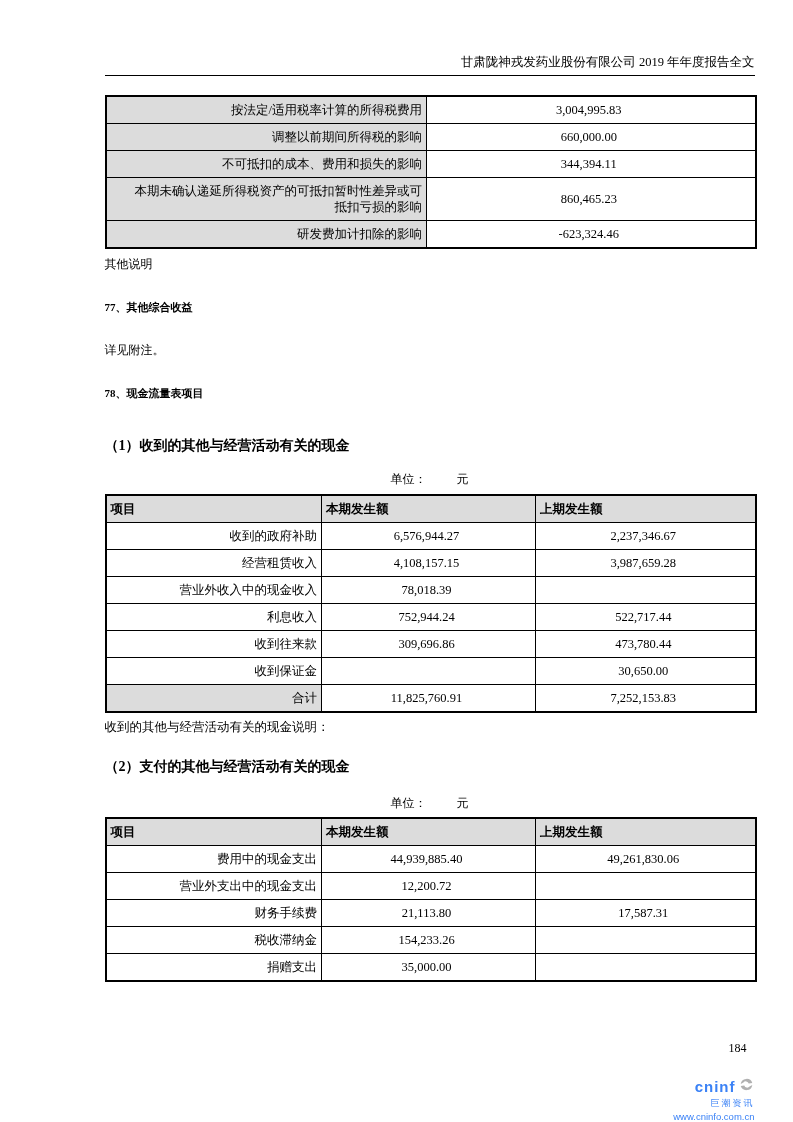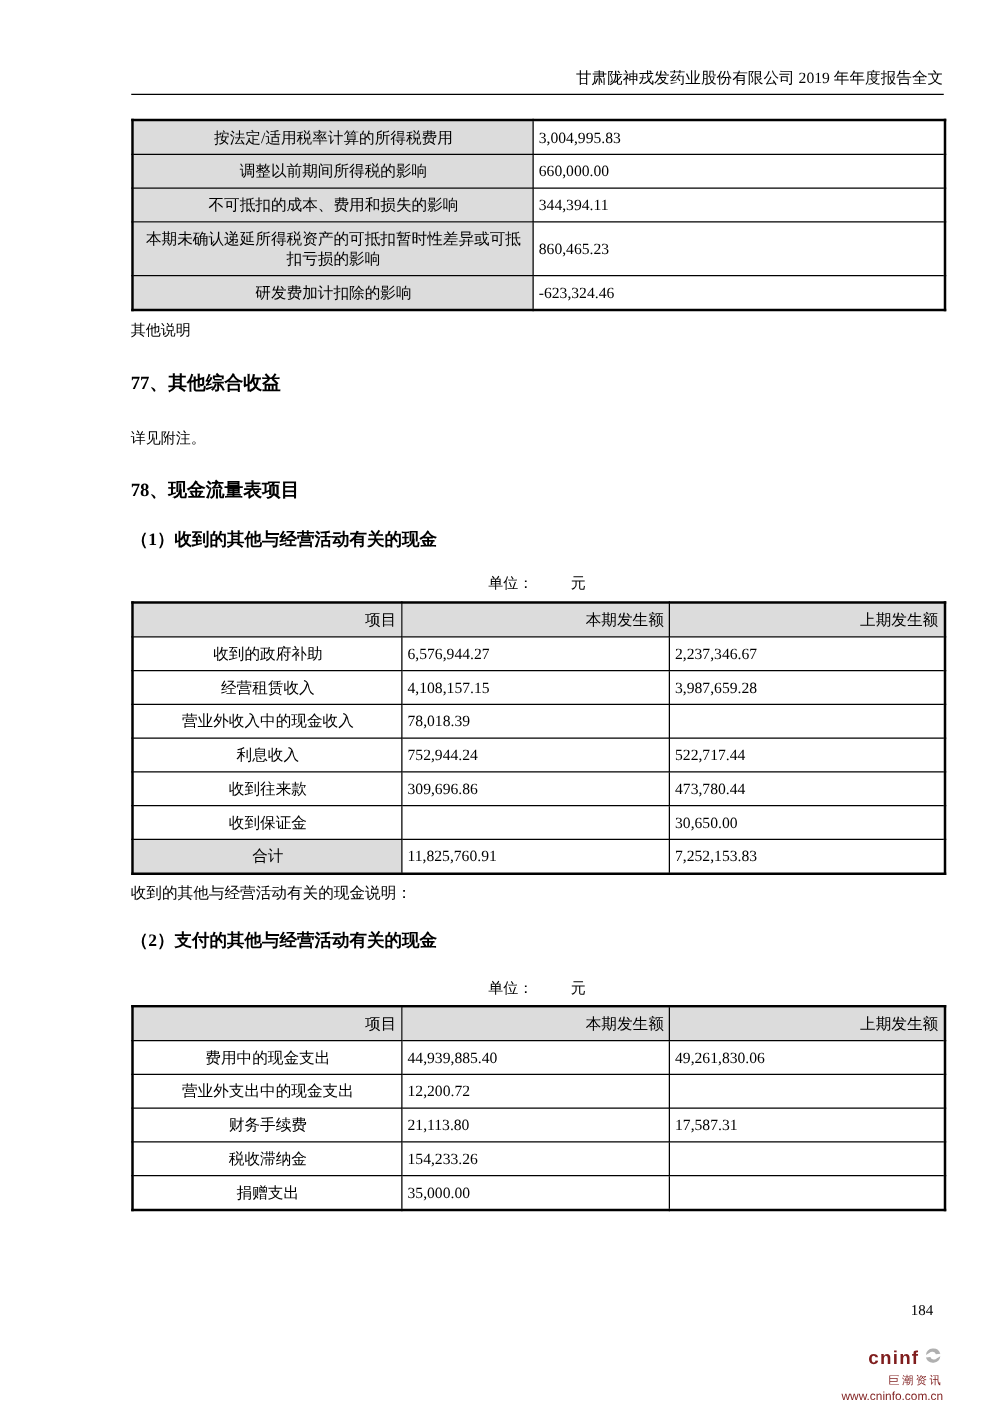--- a/index.html
+++ b/index.html
@@ -14,52 +14,52 @@
 
   .doc-header {
     margin-top:54px; text-align:right; font-size:12.5px; line-height:16px;
     padding-bottom:5px; border-bottom:1.5px solid #000;
   }
 
   table { width:650px; table-layout:fixed; border-collapse:collapse;
           font-size:12.5px; border:2px solid #000; }
   td, th { border:1px solid #000; line-height:16px; padding:5px 4px;
            vertical-align:middle; overflow:hidden; }
-  th { background:#dcdcdc; font-weight:normal; text-align:right; }
-  td.lbl { text-align:center; padding-left:5px; }
-  td.val { text-align:left; padding-right:8px; }
+  th { background:#dcdcdc; font-weight:bold; text-align:left; }
+  td.lbl { text-align:right; padding-left:17px; }
+  td.val { text-align:center; padding-right:8px; }
   .shaded { background:#dcdcdc; }
 
   .t1 { margin-top:19px; }
   .t1 .c-label { width:321px; }
   .t1 .c-value { width:329px; }
 
   .t23 .c1 { width:216px; }
   .t23 .c2 { width:214px; }
   .t23 .c3 { width:220px; }
 
   .small-note { font-size:12px; line-height:15px; margin-top:8px; }
-  .sec-title { font-size:15px; font-weight:bold; line-height:18px; margin-top:26px; }
+  .sec-title { font-size:11px; font-weight:bold; line-height:18px; margin-top:26px; }
   .body-note { font-size:12px; line-height:15px; margin-top:27px; }
-  .sub-title { font-size:14px; font-weight:bold; line-height:17px; margin-top:22px; }
+  .sub-title { font-size:14px; font-weight:bold; line-height:17px; margin-top:35px; }
   .unit-line { text-align:center; font-size:12px; line-height:15px; margin-top:18px; }
   .unit-line .u-val { margin-left:30px; }
   .tbl-m { margin-top:7px; }
   .note-line { font-size:12.5px; line-height:15px; margin-top:7px; }
   .sub2-m { margin-top:23px; }
   .unit2-m { margin-top:21px; }
   .t3-m { margin-top:6px; }
 
   .page-number {
     position:absolute; top:1041px; left:0; width:714px;
     text-align:right; font-size:12px;
   }
   .logo {
     position:absolute; top:1076px; right:6px; text-align:right;
-    color:#7f1d1d; font-family:"Liberation Sans","DejaVu Sans",sans-serif;
+    color:#3b82f6; font-family:"Liberation Sans","DejaVu Sans",sans-serif;
   }
   .logo-top { display:flex; align-items:center; justify-content:flex-end;
               gap:2px; font-size:15px; font-weight:bold; letter-spacing:1px; }
   .logo-cn { font-size:9px; letter-spacing:2px; margin-top:1px; margin-right:0; }
   .logo-url { font-size:9.5px; margin-top:1px; }
 </style>
 </head>
 <body>
 
 <div class="page">

